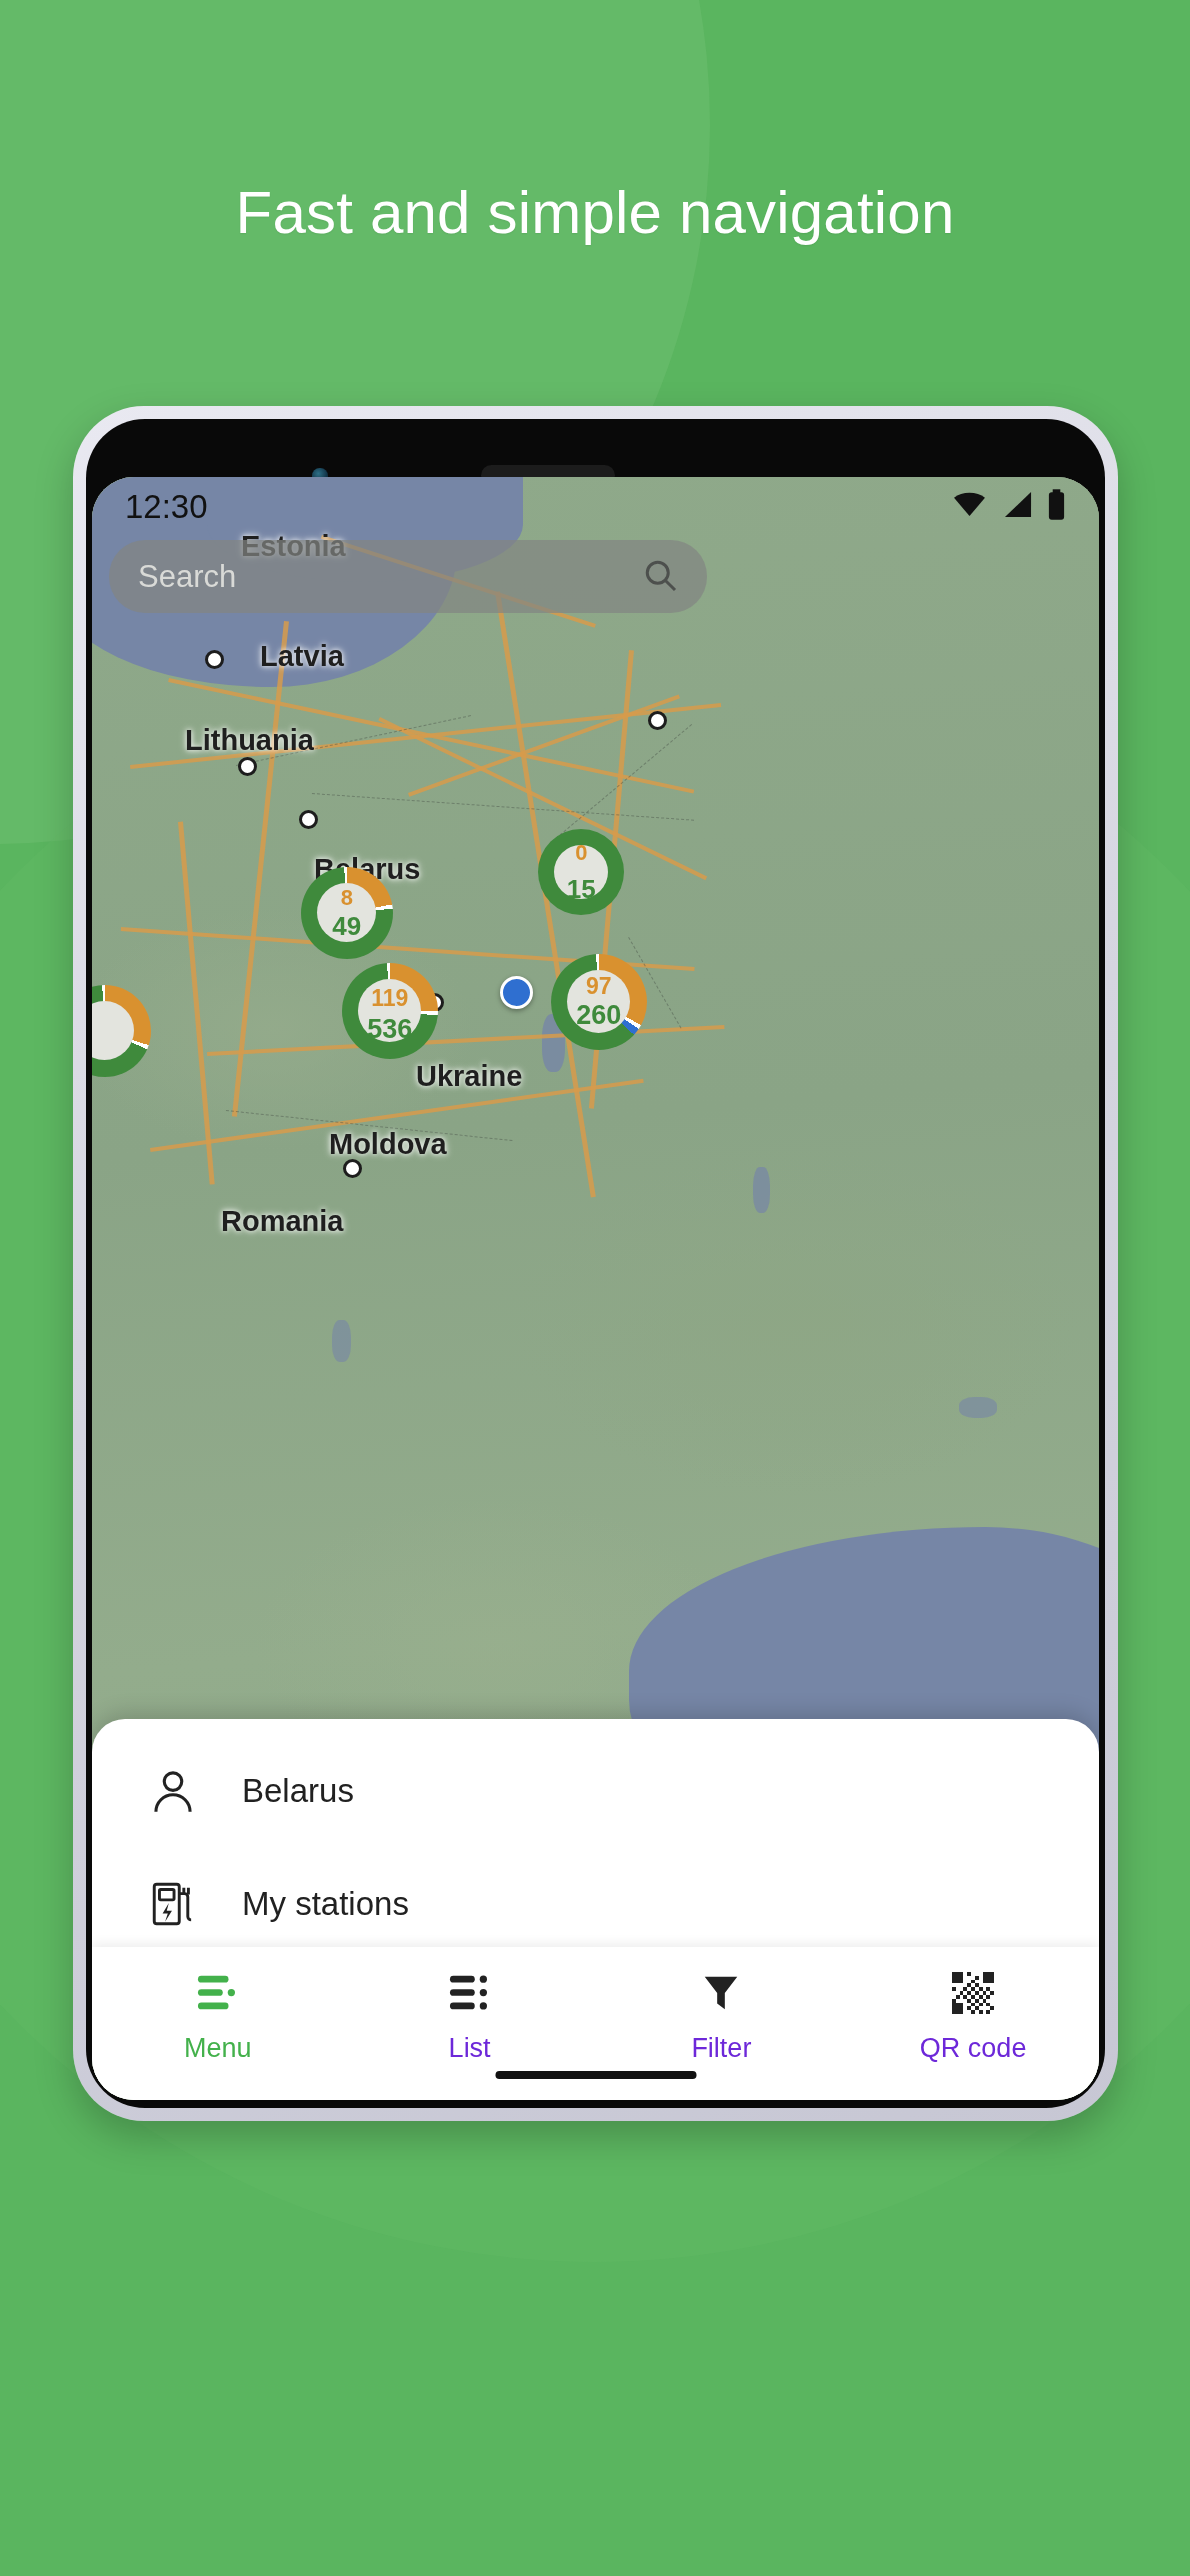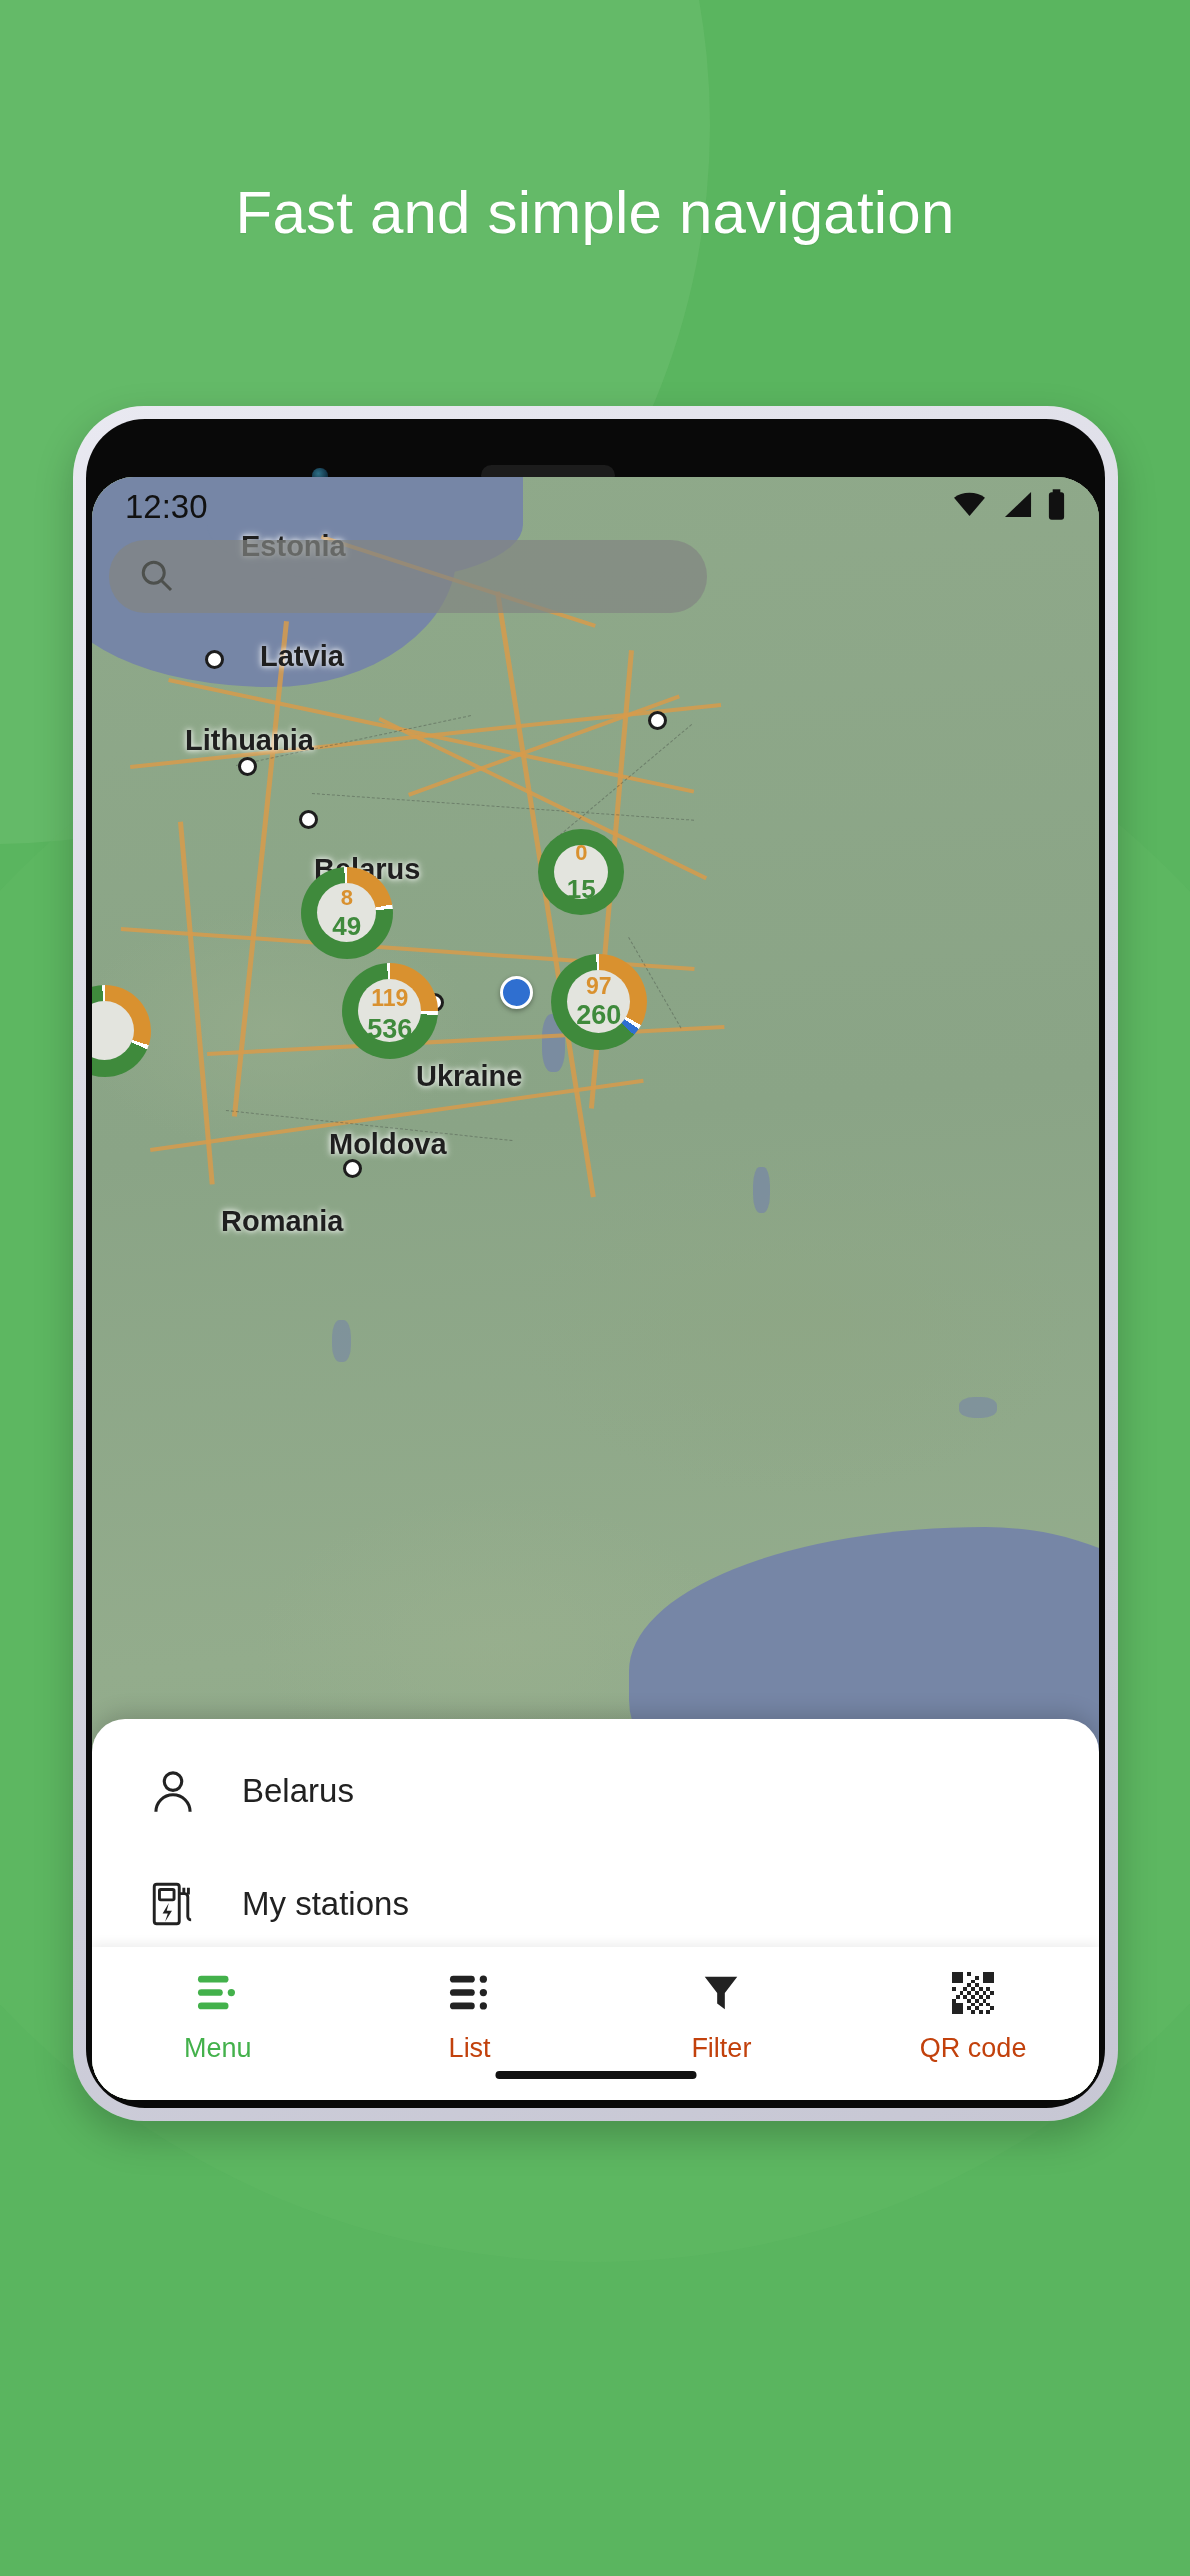--- a/index.html
+++ b/index.html
@@ -152,21 +152,21 @@
     position:absolute; left:0; right:0; bottom:0; height:153px;
     background:#fff; display:flex; align-items:flex-start;
     justify-content:space-around; padding-top:21px; z-index:6;
     box-shadow:0 -2.9px 11.5px rgba(0,0,0,.08);
   }
   .nav-item {
     display:flex; flex-direction:column; align-items:center; gap:15.3px;
     width:173px;
   }
   .nav-item .nav-ic { height:50px; display:flex; align-items:center; }
-  .nav-item .nav-lb { font-size:27px; color:#c2410c; }
+  .nav-item .nav-lb { font-size:27px; color:#6d28d9; }
   .nav-item.active .nav-lb { color:#43b14b; }
   .home-indicator {
     position:absolute; left:50%; transform:translateX(-50%); bottom:21px;
     width:201px; height:7.7px; border-radius:3.8px; background:#111;
   }
 </style>
 </head>
 <body>
 
 <div id="promo-bg">
@@ -289,20 +289,21 @@
         <span>
           <svg width="19" height="31" viewBox="0 0 20 32">
             <rect x="6" y="0" width="8" height="4" fill="#111"></rect>
             <rect x="2" y="3" width="16" height="29" rx="3" fill="#111"></rect>
           </svg>
         </span>
       </div>
     </div>
 
     <div id="search-bar">
+      <span class="ph">Search</span>
       <span>
         <svg viewBox="0 0 24 24" fill="none" stroke="#4d504d" stroke-width="2">
           <circle cx="10.5" cy="10.5" r="7"></circle>
             <line x1="15.8" y1="15.8" x2="22" y2="22"></line>
         </svg>
       </span>
     </div>
 
     <div id="menu-sheet">
 

